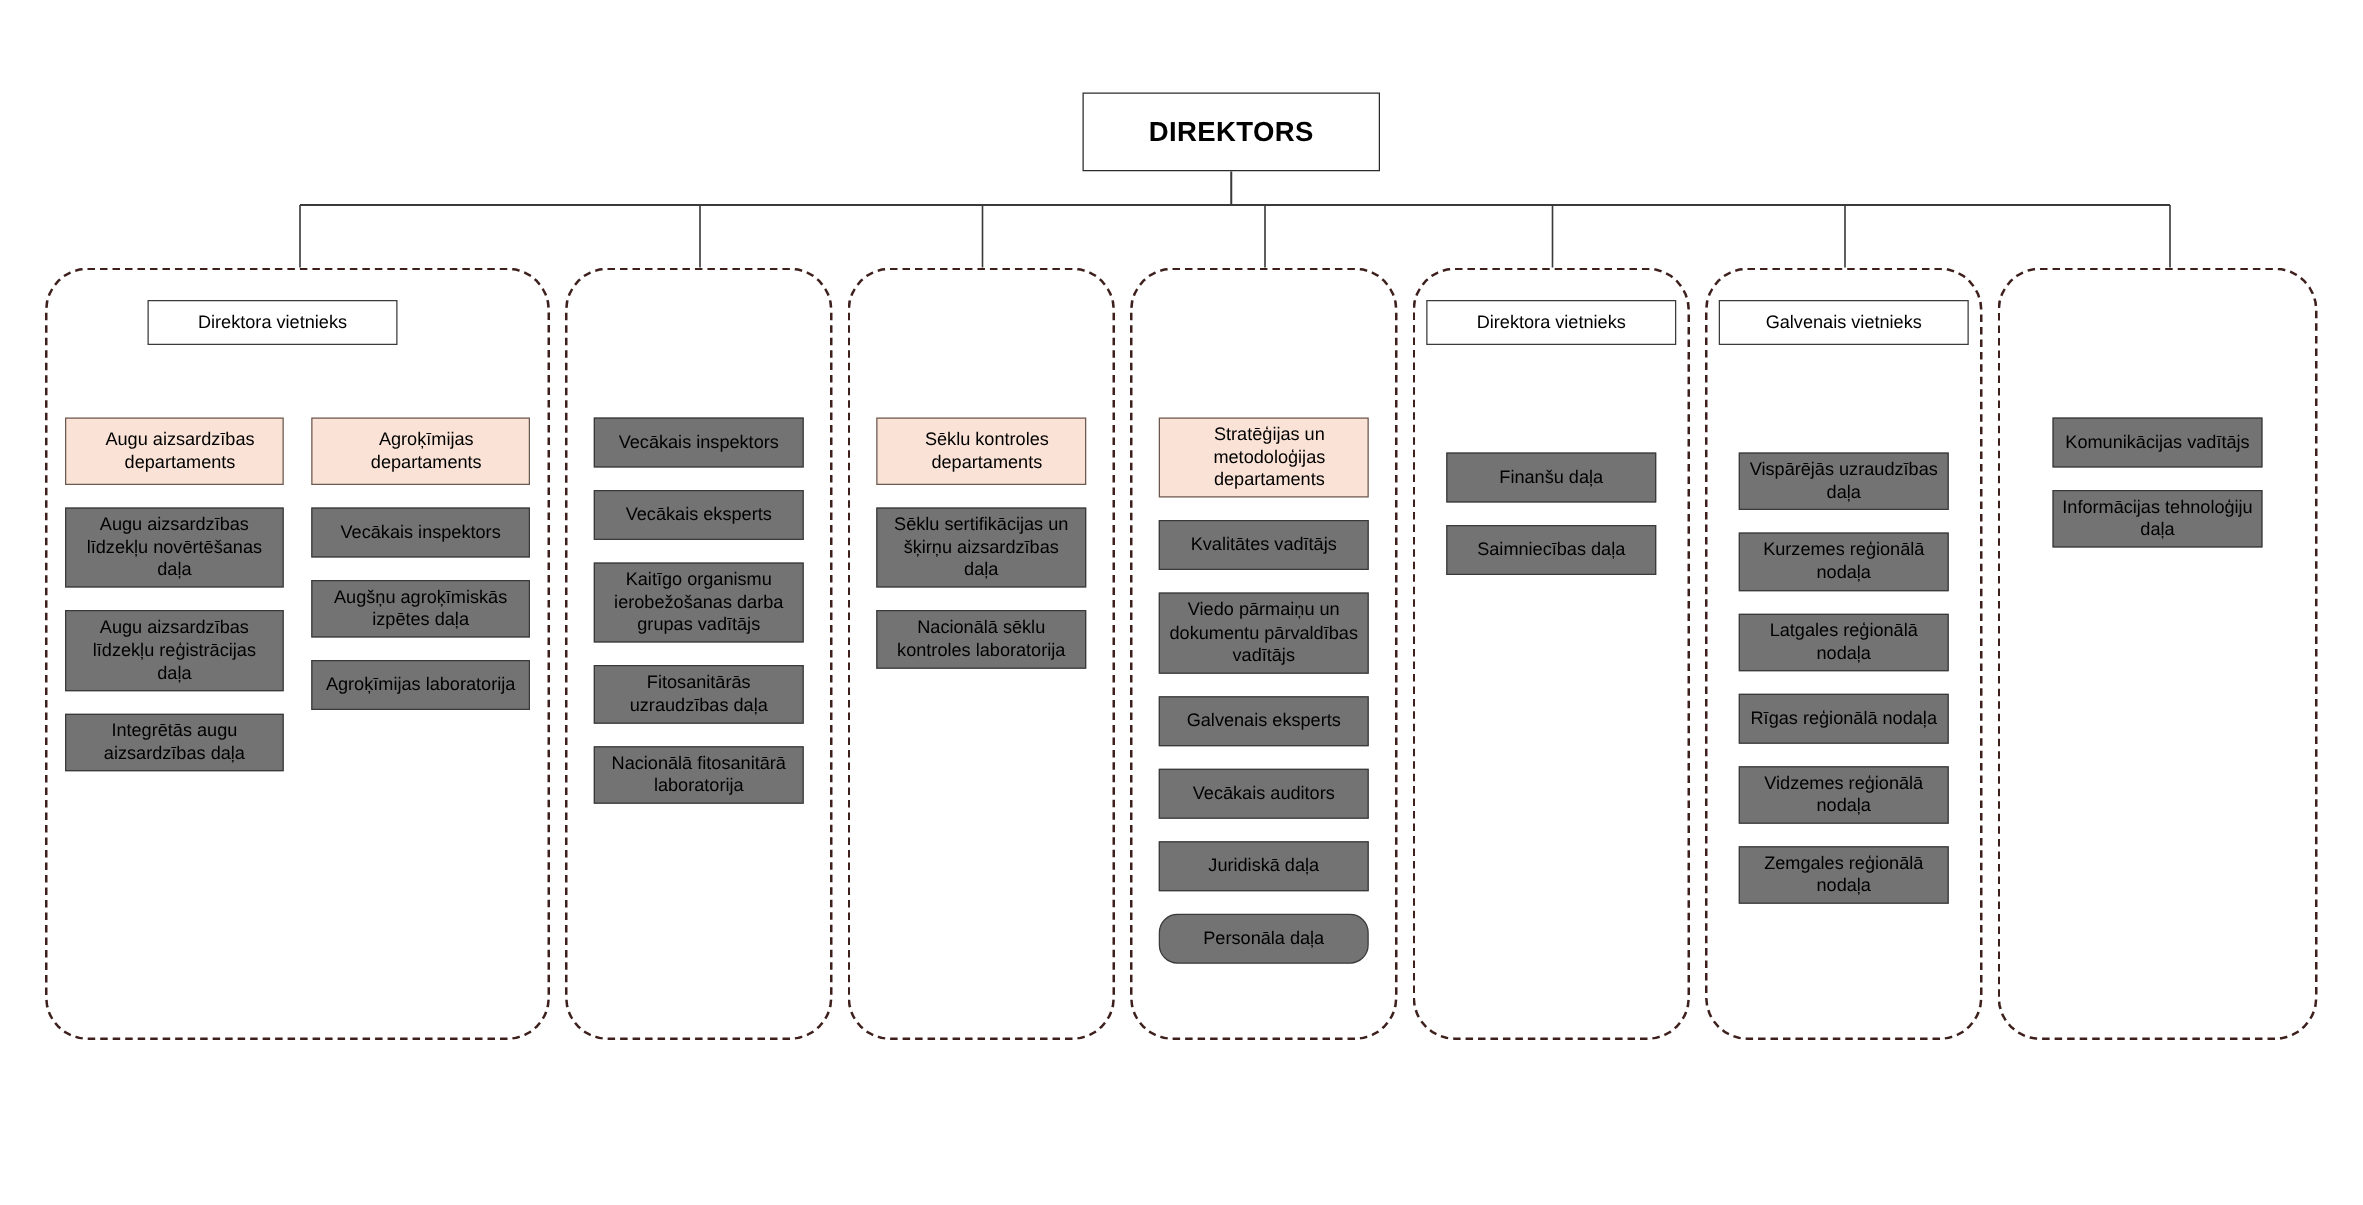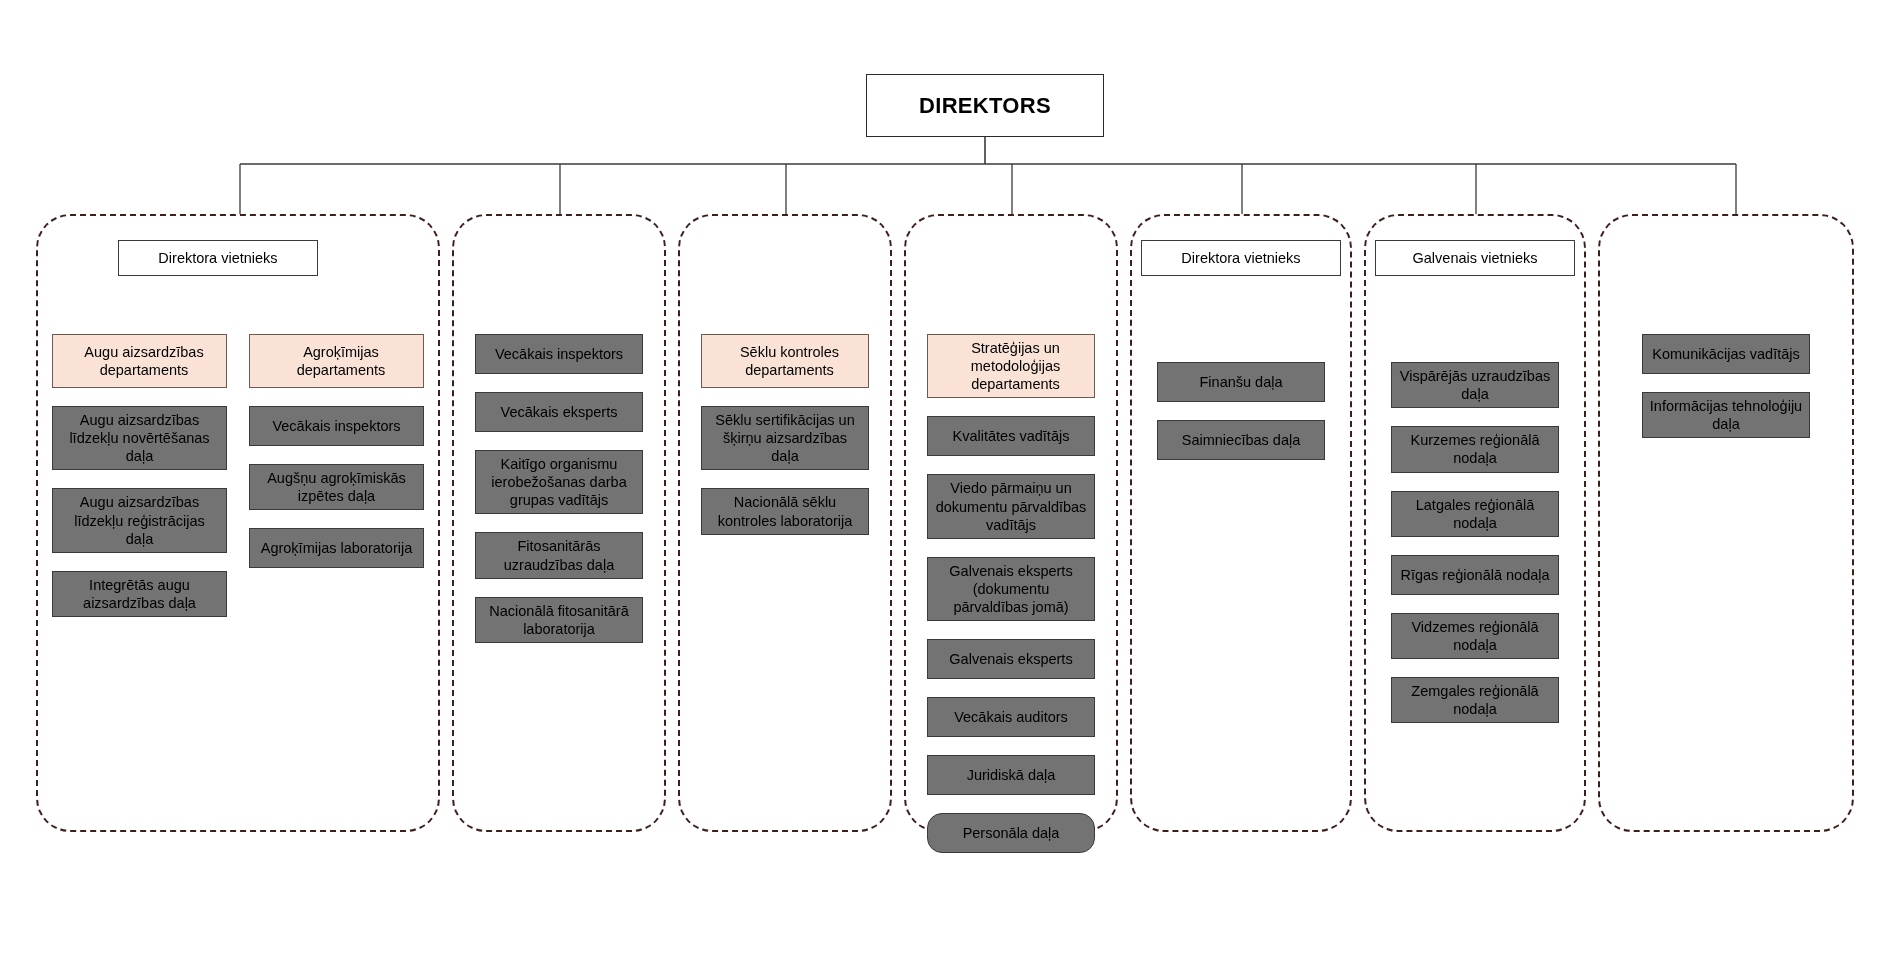--- a/index.html
+++ b/index.html
@@ -162,23 +162,20 @@
         <div class="node dept" style="min-height: 54px;">
           <span>Stratēģijas un metodoloģijas departaments</span>
         </div>
         <div class="node" style="min-height: 40px;">
           <span>Kvalitātes vadītājs</span>
         </div>
         <div class="node" style="min-height: 40px;">
           <span>Viedo pārmaiņu un dokumentu pārvaldības vadītājs</span>
         </div>
         <div class="node" style="min-height: 40px;">
-          <span>Galvenais eksperts (dokumentu pārvaldības jomā)</span>
-        </div>
-        <div class="node" style="min-height: 40px;">
           <span>Galvenais eksperts</span>
         </div>
         <div class="node" style="min-height: 40px;">
           <span>Vecākais auditors</span>
         </div>
         <div class="node" style="min-height: 40px;">
           <span>Juridiskā daļa</span>
         </div>
         <div class="node" style="min-height: 40px; border-radius: 15px;">
           <span>Personāla daļa</span>

